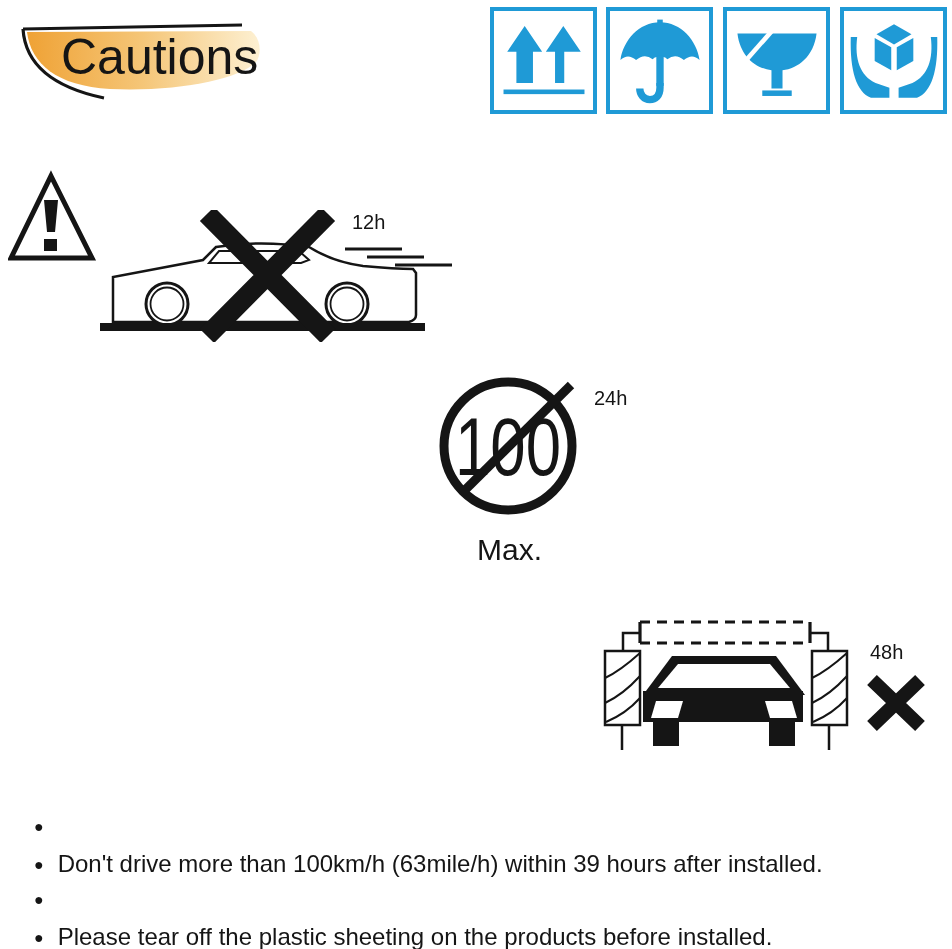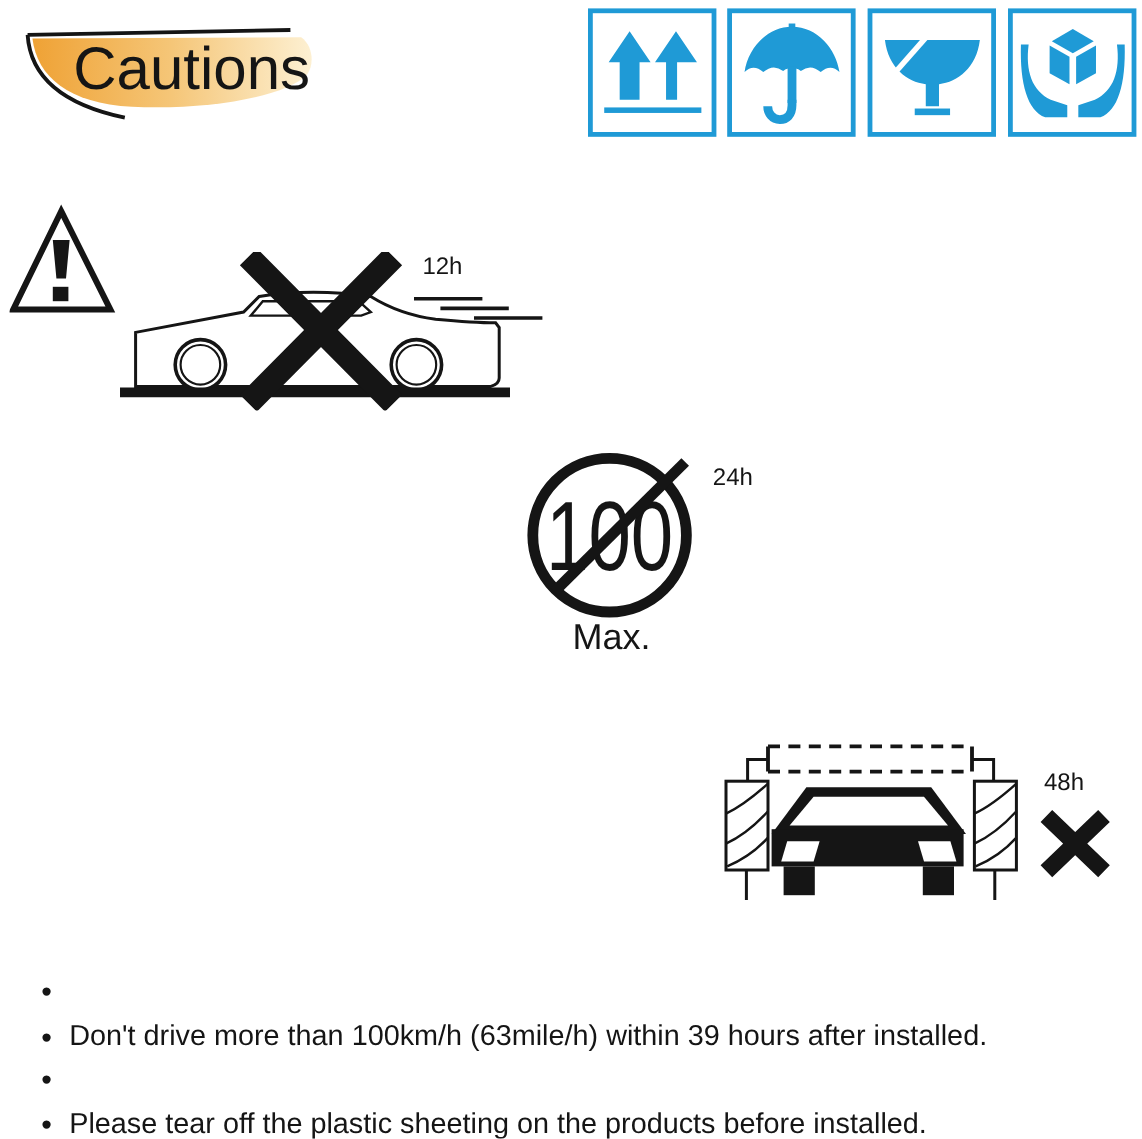--- a/index.html
+++ b/index.html
@@ -20,21 +20,21 @@
        display:flex;align-items:center;justify-content:center;}
   .pkg svg{width:92px;height:92px;}
   .b{fill:var(--icon_blue);}
   .bs{stroke:var(--icon_blue);fill:none;}
   
   .k-stroke{stroke:#151515;fill:none;}
   .k-fill{fill:#151515;}
   .w-fill{fill:#ffffff;}
   
   .lbl{font-size:20px;color:#151515;white-space:nowrap;}
-  .lbl-max{font-size:30px;}
+  .lbl-max{font-size:30px;margin-top:18px;}
   
   .sign-num{font-family:"Liberation Sans", sans-serif;font-size:82px;fill:#151515;}
   
   .notes{left:34px;top:811px;width:905px;list-style:none;margin:0;padding:0;}
   .notes li{display:flex;align-items:baseline;font-size:24px;line-height:35px;color:#151515;}
   .notes .dot{font-size:16px;margin-right:14px;position:relative;top:-2px;}
 </style>
 </head>
 <body>
 

